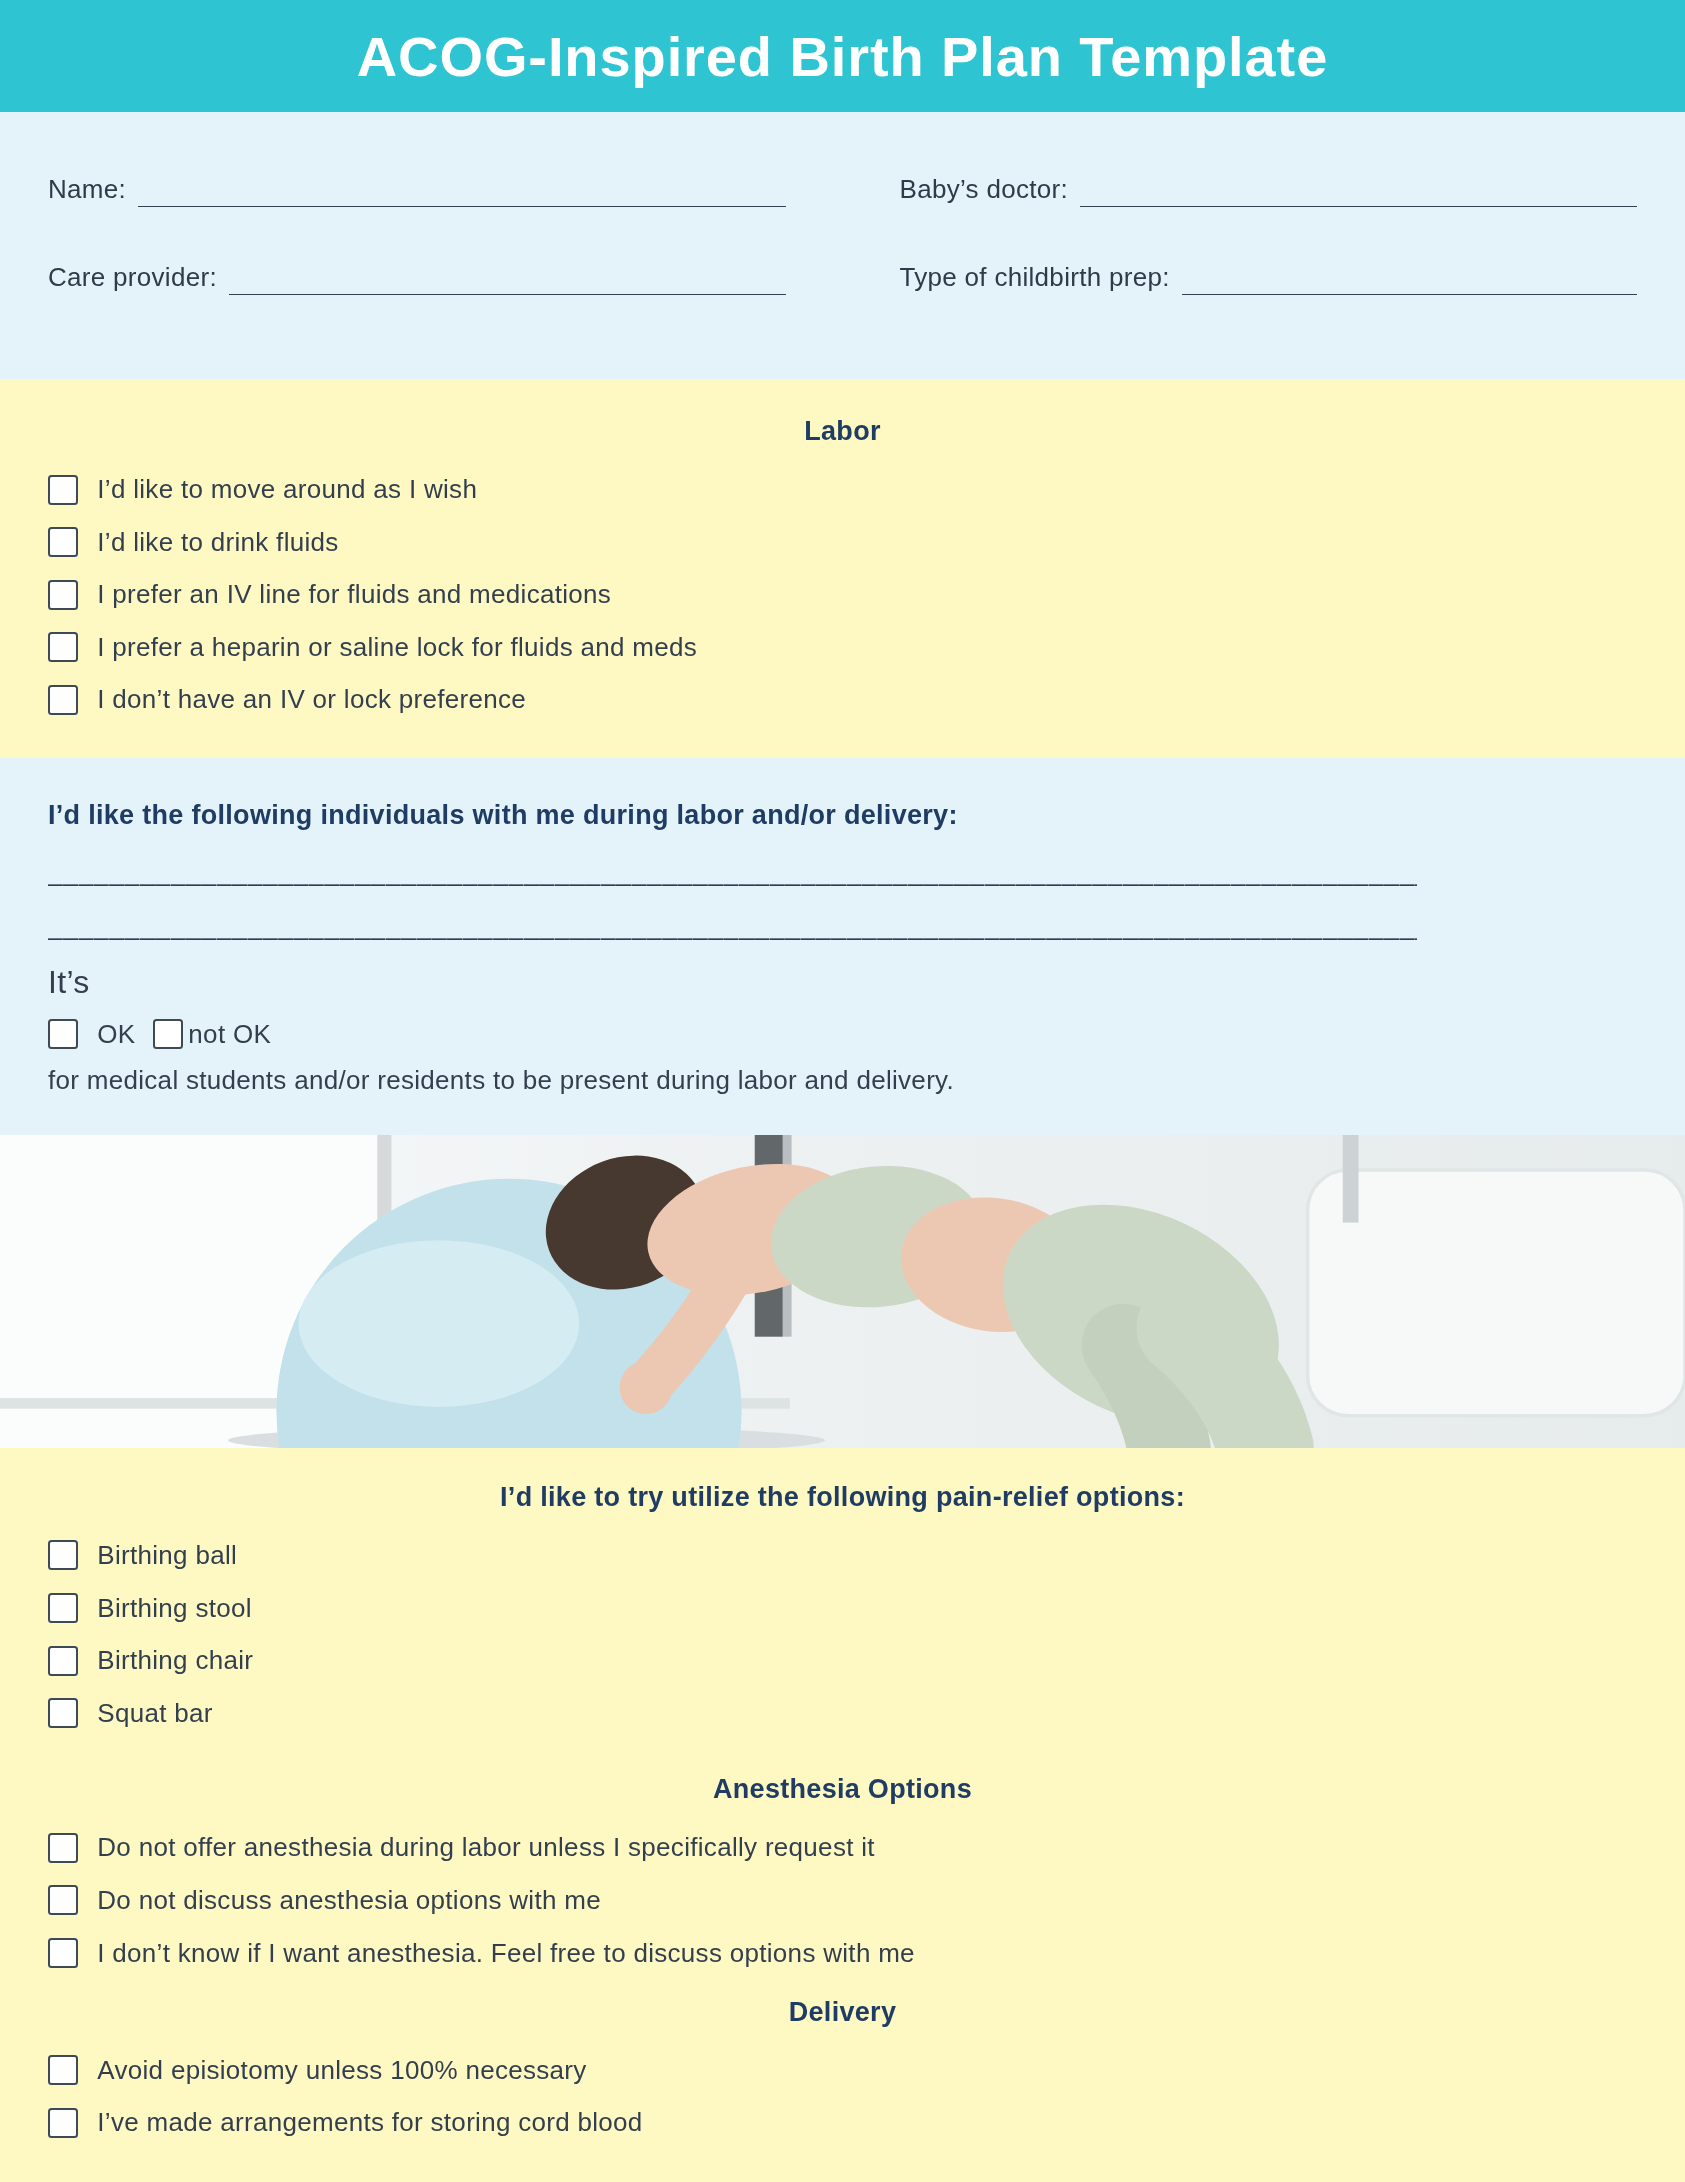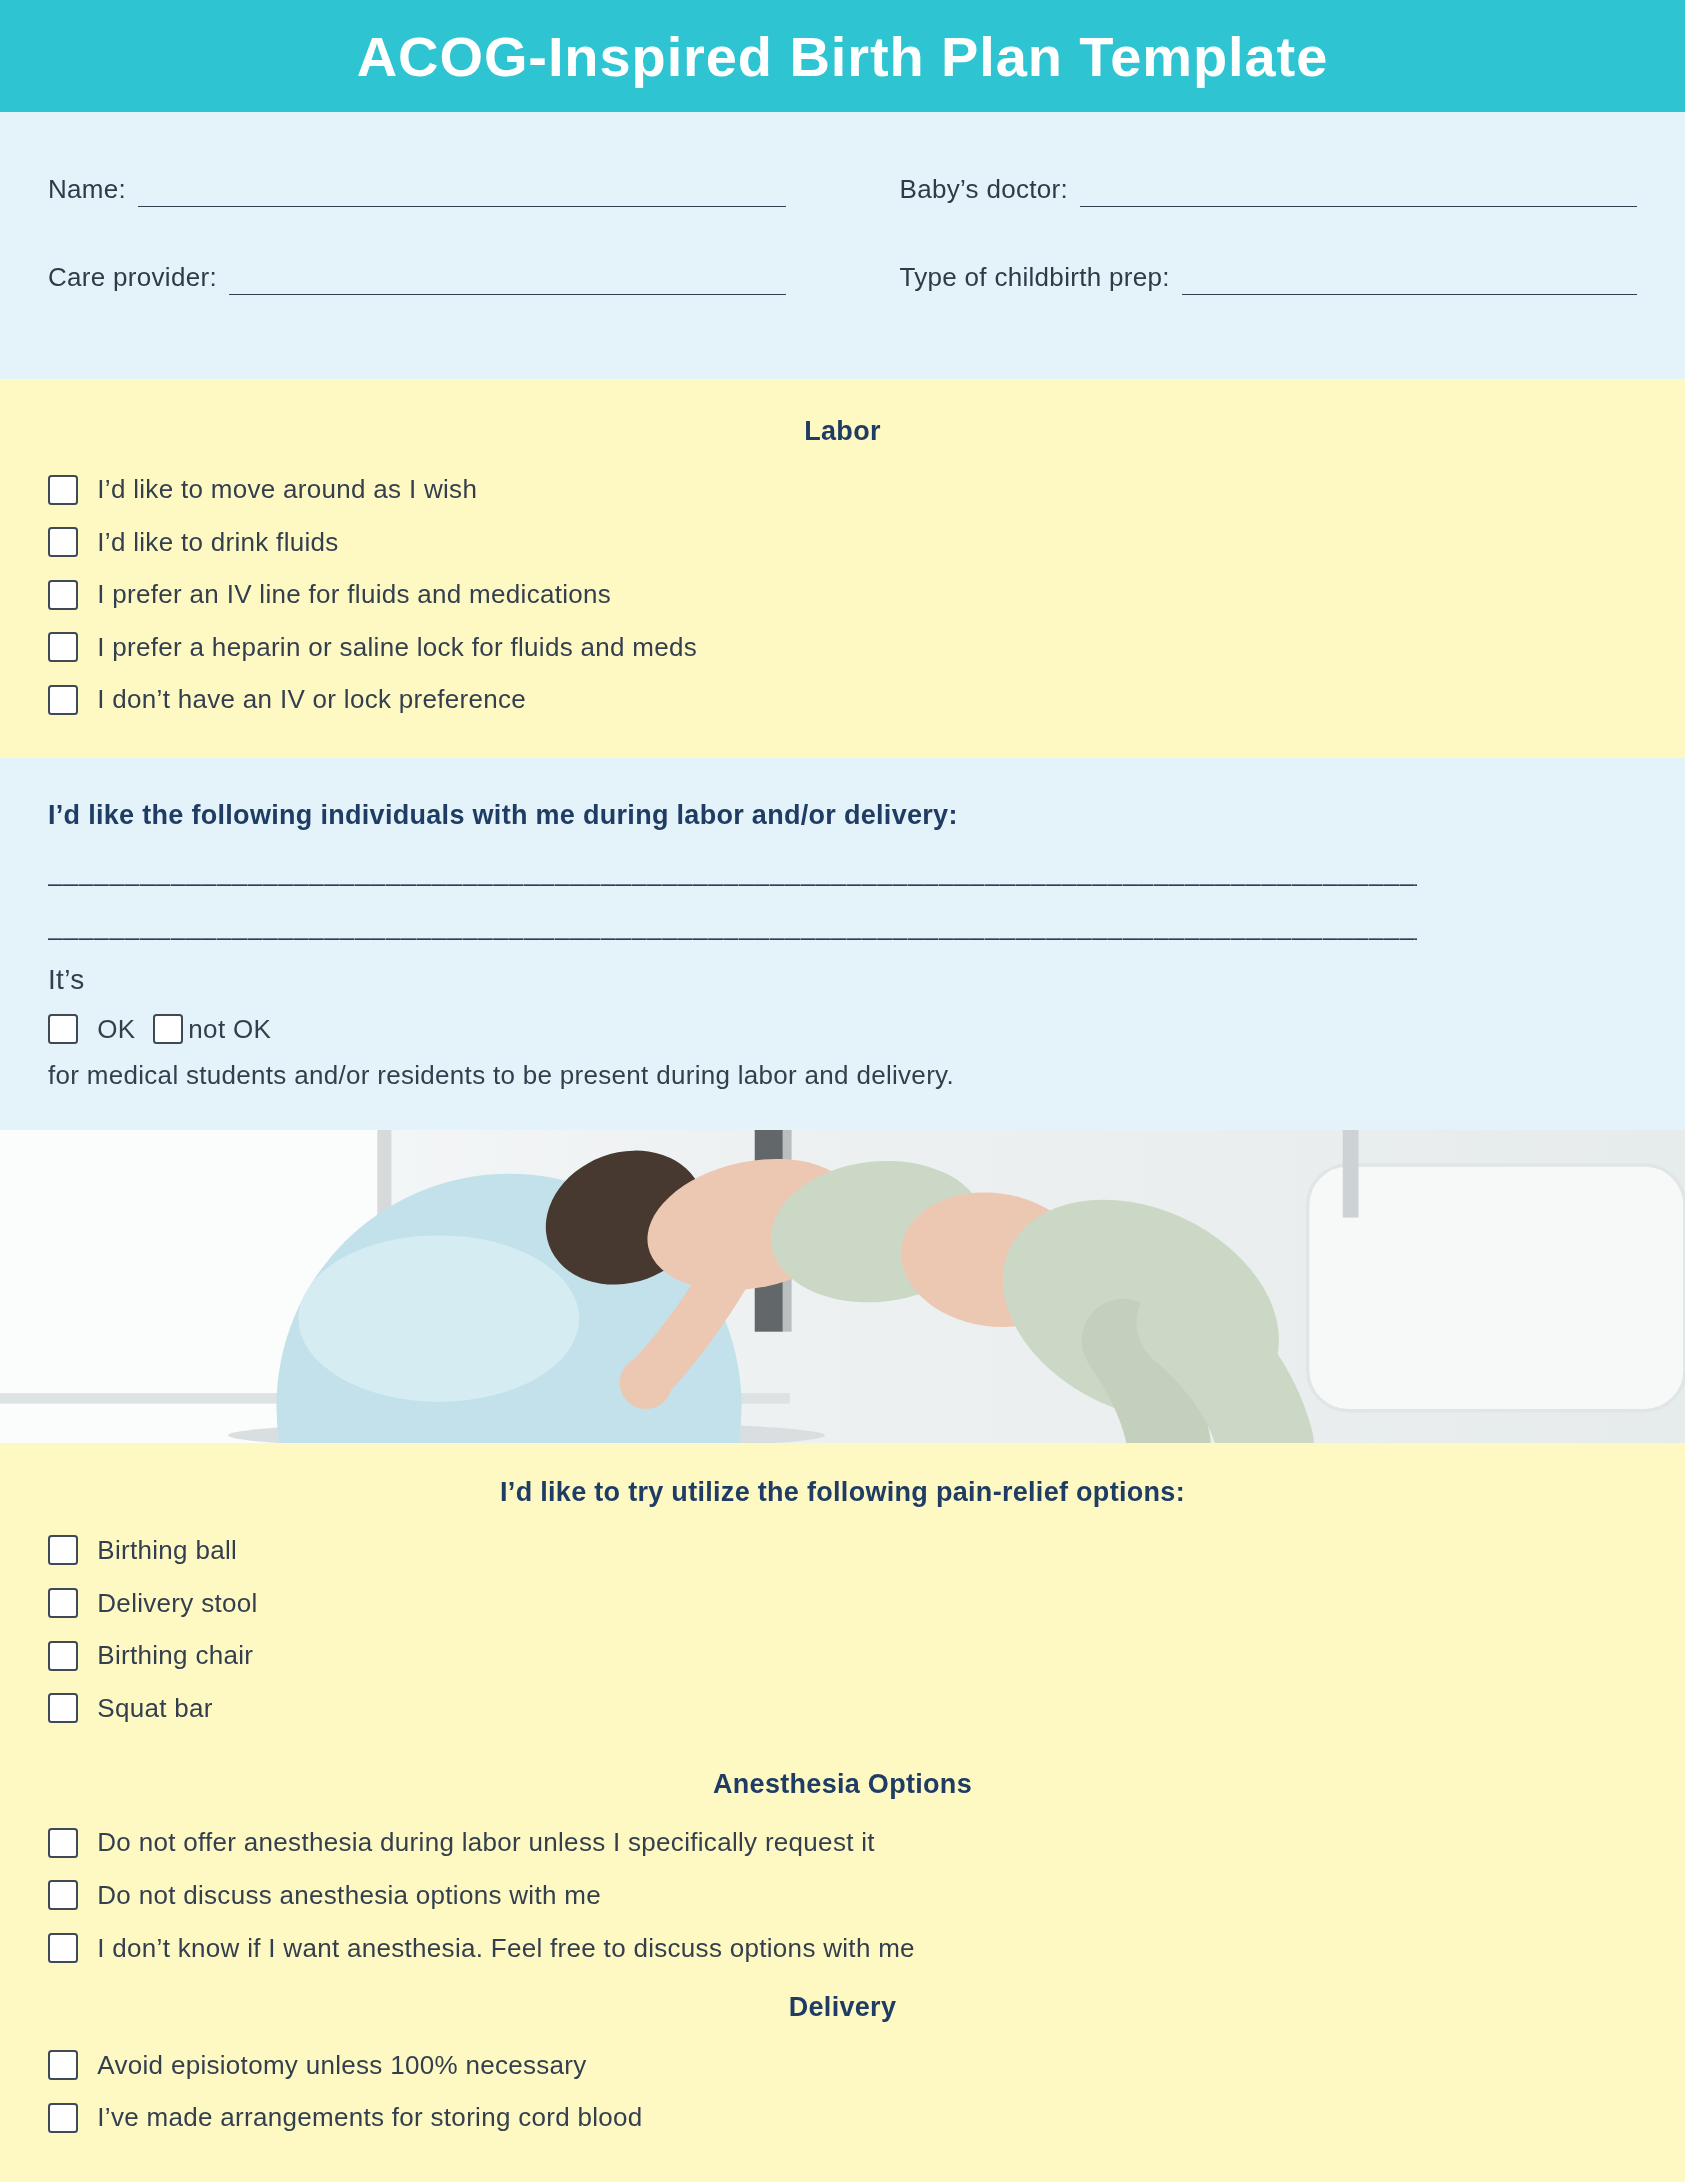--- a/index.html
+++ b/index.html
@@ -100,21 +100,21 @@
     max-width: 100%;
     overflow: hidden;
     white-space: nowrap;
     font-size: 26px;
     line-height: 33px;
     color: #2F3D59;
     margin-bottom: 21px;
     letter-spacing: 0.9px;
   }
   .its-label {
-    font-size: 28px;
+    font-size: 32px;
     margin: 16px 0 16px 0;
   }
   .ok-row { display: flex; align-items: center; margin-bottom: 11px; }
   .ok-row .gap-label { margin-right: 17.6px; }
   .ok-row .tight { margin-right: 5.3px; }
   .statement {
     font-size: 26px;
     margin: 0;
     line-height: 35px;
   }
@@ -249,21 +249,21 @@
   <h2 class="sec-heading">I’d like to try utilize the following pain-relief options:</h2>
 
   <div class="pain-grid">
     <div>
       <div class="check-row">
         <span class="checkbox"></span>
         <span class="check-label">Birthing ball</span>
       </div>
       <div class="check-row">
         <span class="checkbox"></span>
-        <span class="check-label">Delivery stool</span>
+        <span class="check-label">Birthing stool</span>
       </div>
       <div class="check-row">
         <span class="checkbox"></span>
         <span class="check-label">Birthing chair</span>
       </div>
       <div class="check-row">
         <span class="checkbox"></span>
         <span class="check-label">Squat bar</span>
       </div>
     </div>

